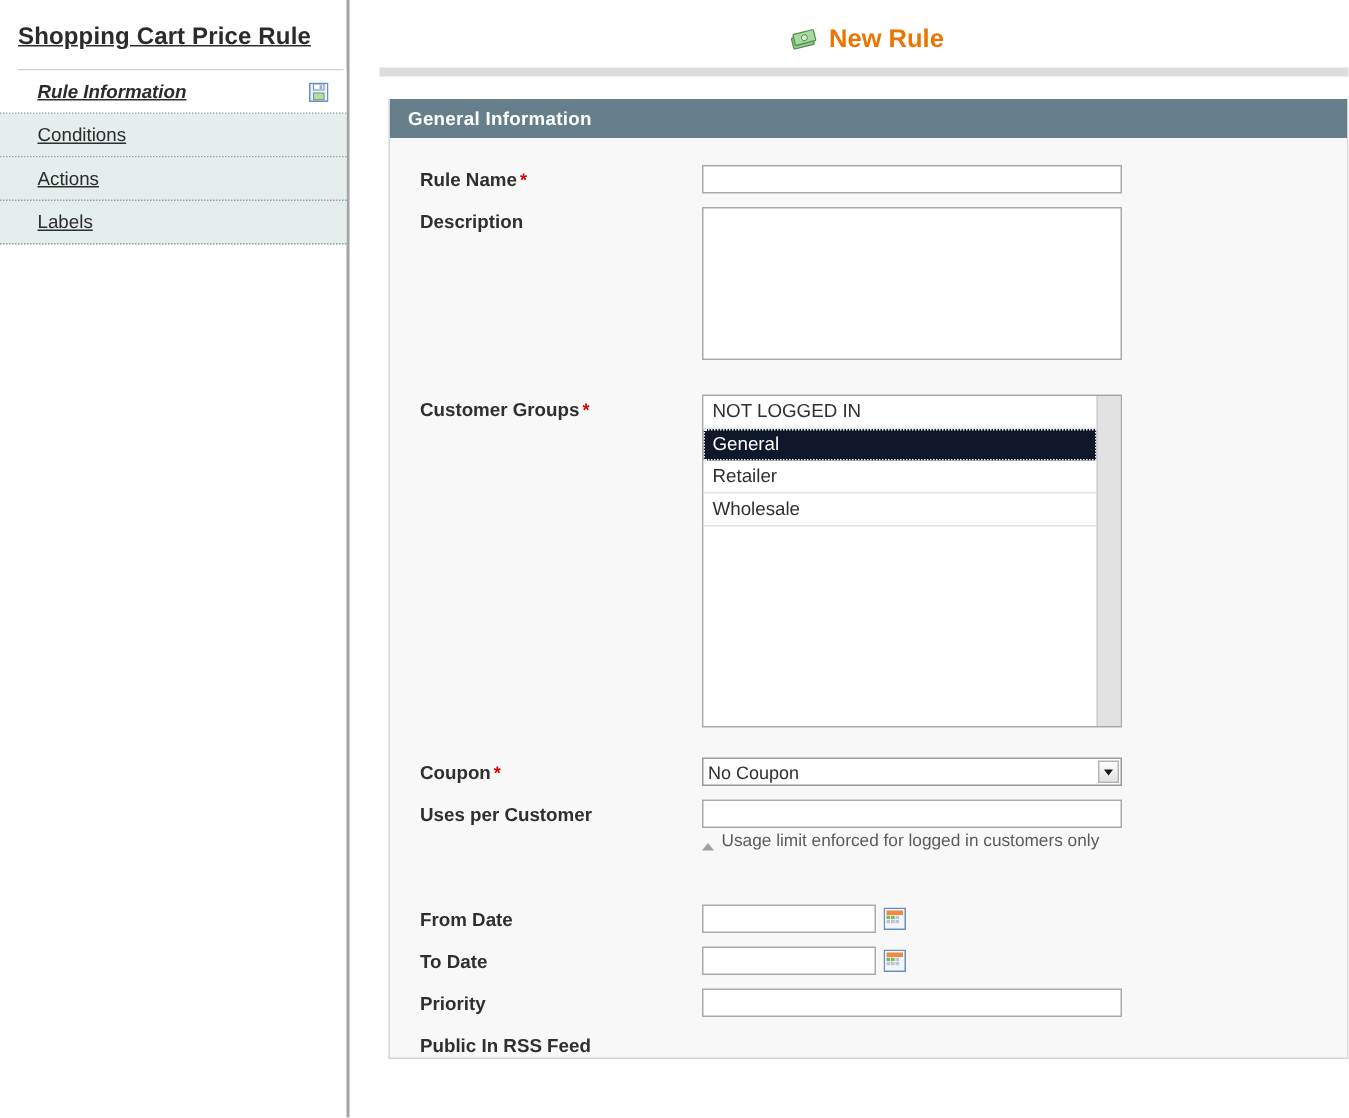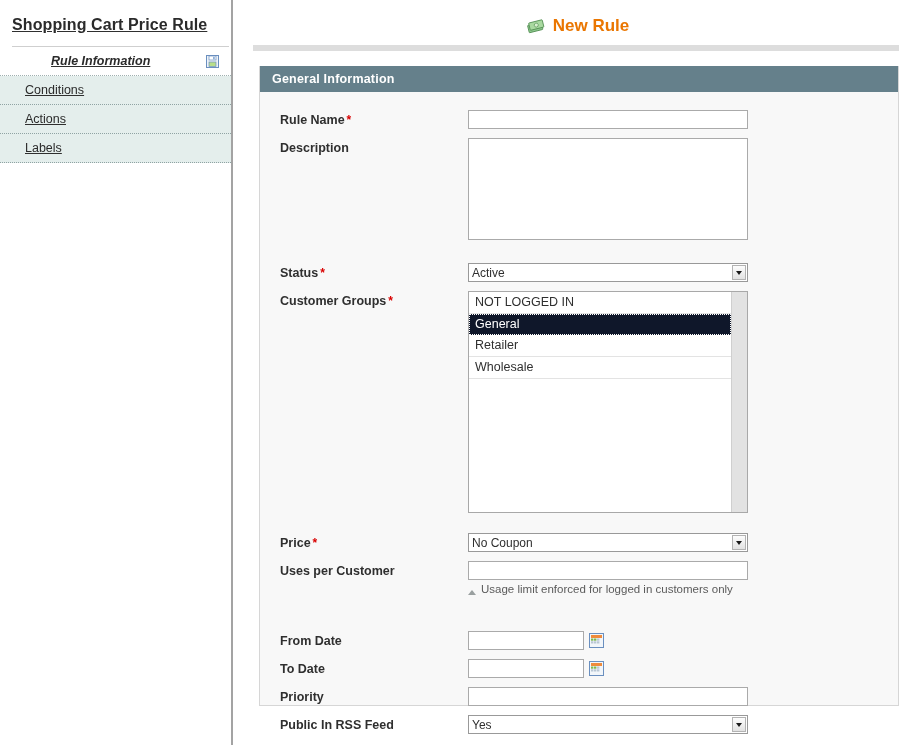--- a/index.html
+++ b/index.html
@@ -43,21 +43,20 @@
     justify-content: space-between;
     background: #ffffff;
     padding: 7px 12px 7px 25px;
     border-bottom: 1px dotted #9fb0b0;
   }
   .tab-active .tab-label {
     font-style: italic;
     font-weight: bold;
     font-size: 12.5px;
     color: #2b2b2b;
-    margin-left: 26px;
   }
   .tab-item {
     background: #e4eeec;
     padding: 7px 12px 7px 25px;
     border-bottom: 1px dotted #8fa3a3;
     font-size: 12.5px;
     color: #2b2b2b;
     cursor: pointer;
   }
 
@@ -297,33 +296,20 @@
           <div class="field-label">
             <span>Description</span>
           </div>
           <div class="field-control">
             <textarea class="area-input" style=""></textarea>
           </div>
         </div>
 
         <div class="spacer-sm"></div>
 
-        <div class="field-row">
-          <div class="field-label">
-            <span>Status</span><span class="req">*</span>
-          </div>
-          <div class="field-control">
-            <div class="select-wrap">
-              <select class="select-input">
-                <option>Active</option>
-              </select>
-              <span class="select-arrow"></span>
-            </div>
-          </div>
-        </div>
 
         <div class="field-row">
           <div class="field-label">
             <span>Customer Groups</span><span class="req">*</span>
           </div>
           <div class="field-control">
             <div class="multiselect">
               <div class="ms-options">
                 <div class="ms-option">NOT LOGGED IN</div>
                 <div class="ms-option selected">General</div>
@@ -332,21 +318,21 @@
               </div>
               <div class="ms-scroll"></div>
             </div>
           </div>
         </div>
 
         <div class="spacer-sm"></div>
 
         <div class="field-row">
           <div class="field-label">
-            <span>Price</span><span class="req">*</span>
+            <span>Coupon</span><span class="req">*</span>
           </div>
           <div class="field-control">
             <div class="select-wrap">
               <select class="select-input">
                 <option>No Coupon</option>
               </select>
               <span class="select-arrow"></span>
             </div>
           </div>
         </div>
@@ -418,27 +404,19 @@
           </div>
           <div class="field-control">
             <input class="text-input" type="text" value="" style="">
           </div>
         </div>
 
         <div class="field-row">
           <div class="field-label">
             <span>Public In RSS Feed</span>
           </div>
-          <div class="field-control">
-            <div class="select-wrap">
-              <select class="select-input">
-                <option>Yes</option>
-              </select>
-              <span class="select-arrow"></span>
-            </div>
-          </div>
         </div>
 
       </div>
     </div>
 
   </div>
 </div>
 
 </body></html>

